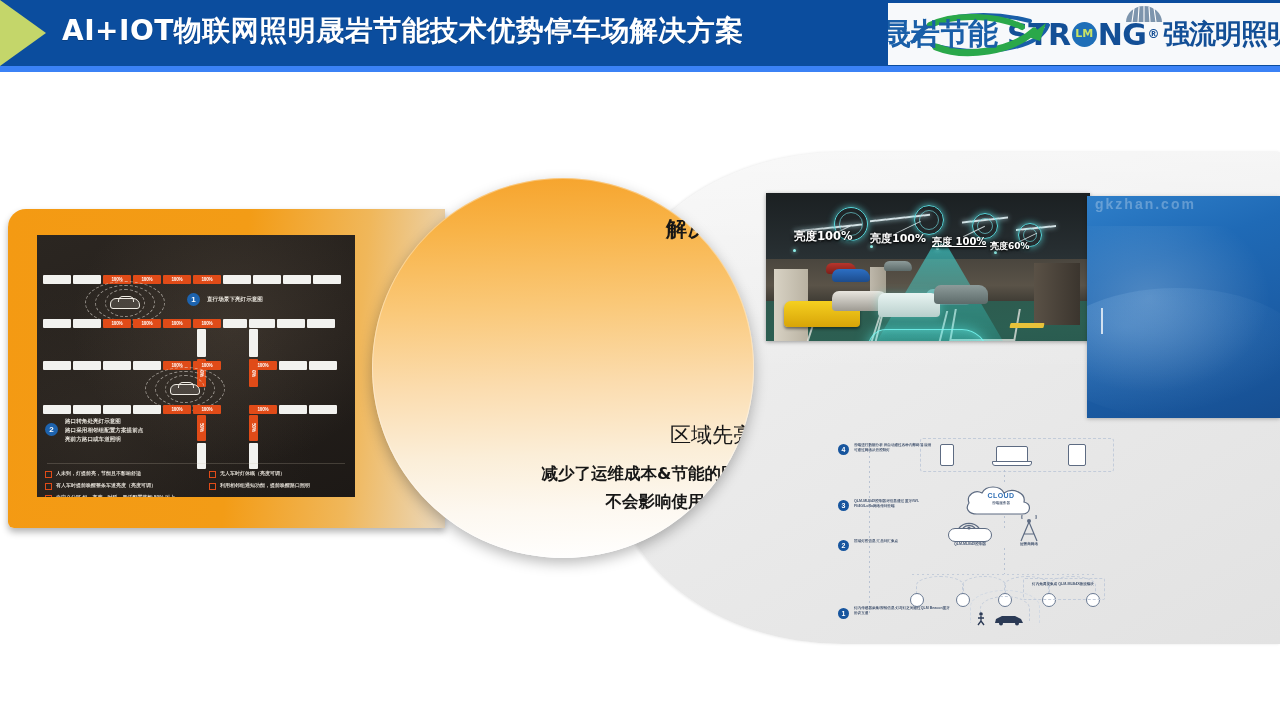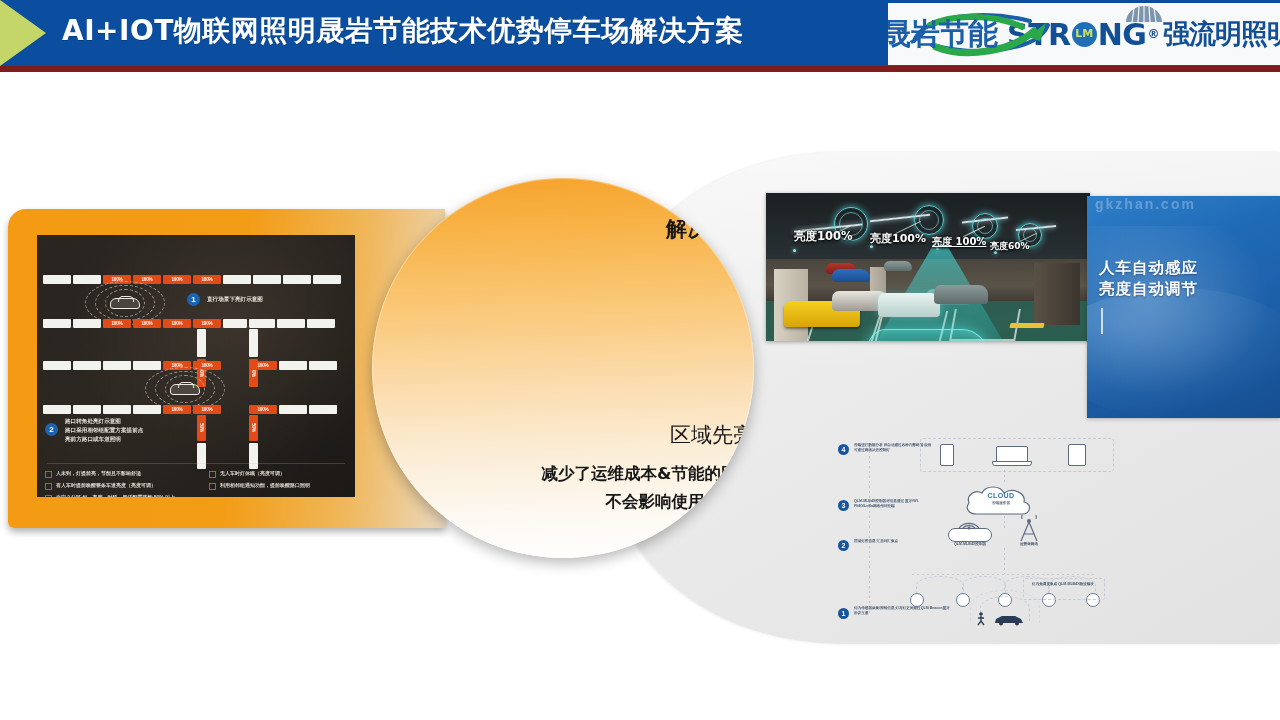--- a/index.html
+++ b/index.html
@@ -5,21 +5,21 @@
 <style>
   html,body{margin:0;padding:0;}
   body{
     width:1280px;height:720px;overflow:hidden;background:#ffffff;
     font-family:"Liberation Sans","DejaVu Sans",sans-serif;
     position:relative;
   }
   .stage{position:absolute;inset:0;width:1280px;height:720px;overflow:hidden;}
 
   
-  .header{position:absolute;left:0;top:0;width:1280px;height:72px;background:#7f1d1d;}
+  .header{position:absolute;left:0;top:0;width:1280px;height:72px;background:#3b82f6;}
   .header-bar{
     position:absolute;left:0;top:0;width:1280px;height:66px;background:#0b4d9e;
   }
   .header-chev{
     position:absolute;left:0;top:0;width:46px;height:66px;
     background:#c4d66a;
     clip-path:polygon(0 0,0 100%,100% 50%);
   }
   .header-title{
     position:absolute;left:62px;top:9px;
@@ -356,24 +356,20 @@
     <div class="bright-tag" style="left:166px;top:42px;font-size:10px;text-decoration:underline;">亮度 100%</div>
 
     <div class="tag-line" style="left:252px;top:44px;width:20px;"></div>
     <div class="tag-dot" style="left:228px;top:58px;"></div>
     <div class="bright-tag" style="left:224px;top:47px;font-size:9px;">亮度60%</div>
   </div>
 
   <div class="blue-panel">
     <div class="glow"></div>
     <div class="swoop"></div>
-    <div class="bp-title">
-      <div>人车自动感应</div>
-      <div>亮度自动调节</div>
-    </div>
     <div class="bp-rule"></div>
   </div>
   <div class="wm">gkzhan.com</div>
 
   <div class="netdiag">
     <div class="nd-rail"></div>
 
     <div class="nd-bullet" style="left:10px;top:16px;">4</div>
     <div class="nd-note" style="left:26px;top:15px;">云端进行数据分析
 并自动通过各种内部终端

